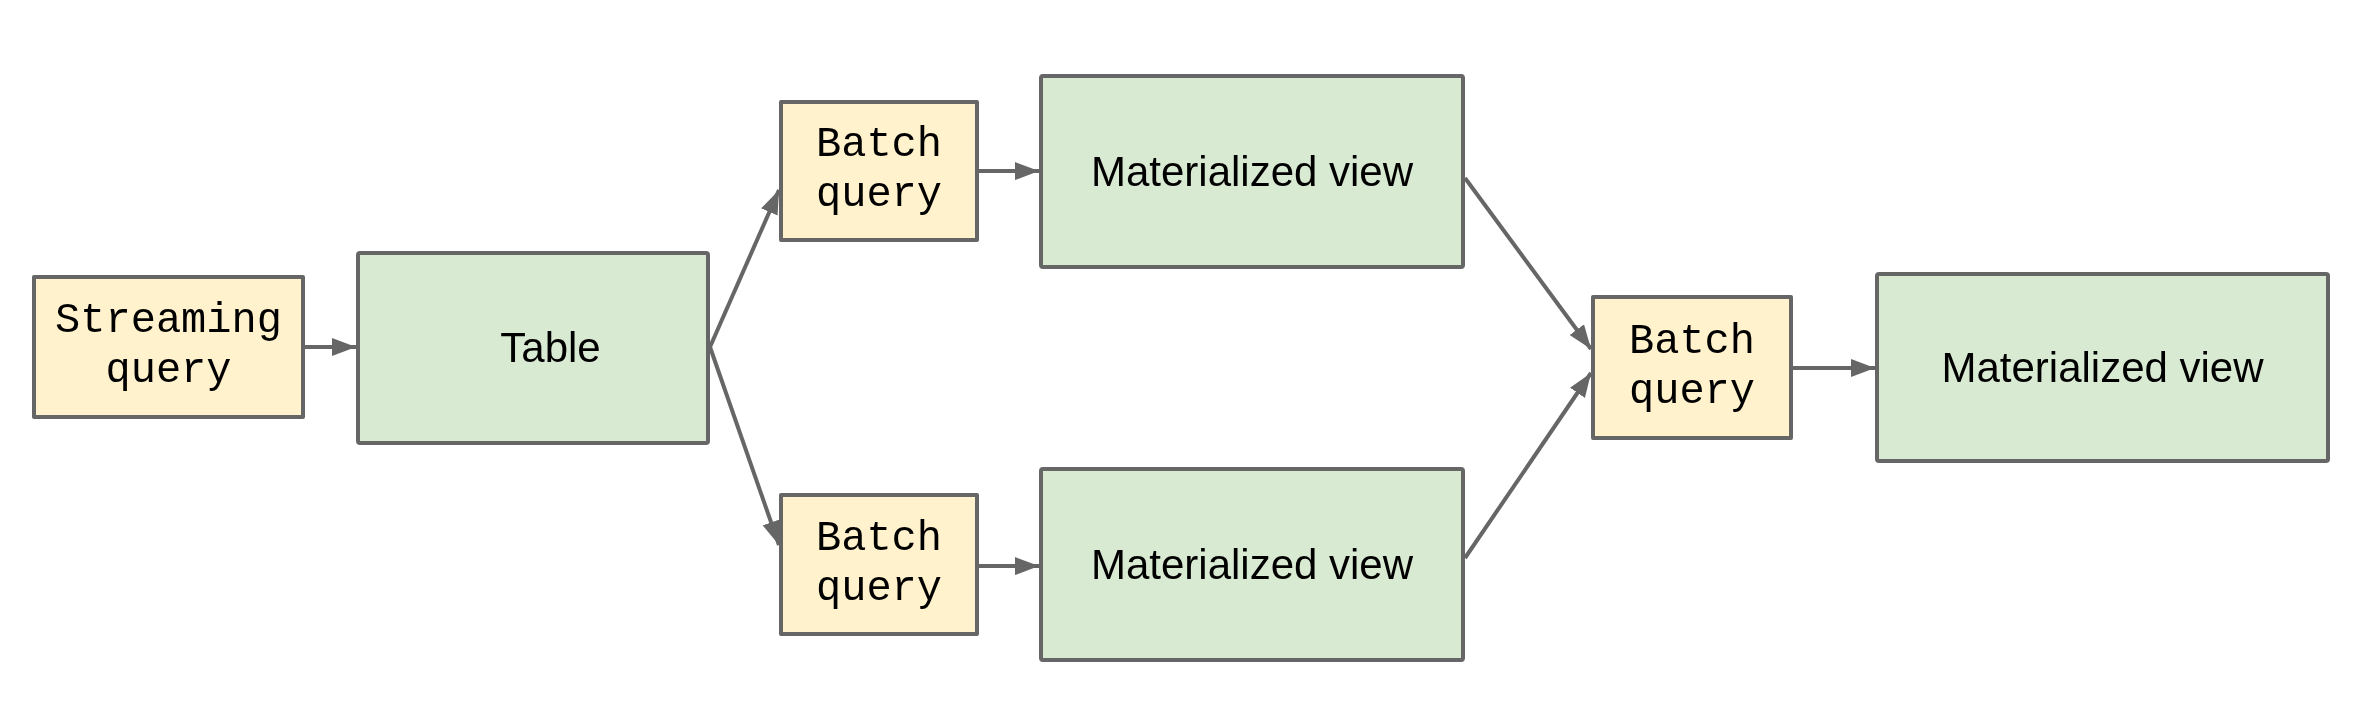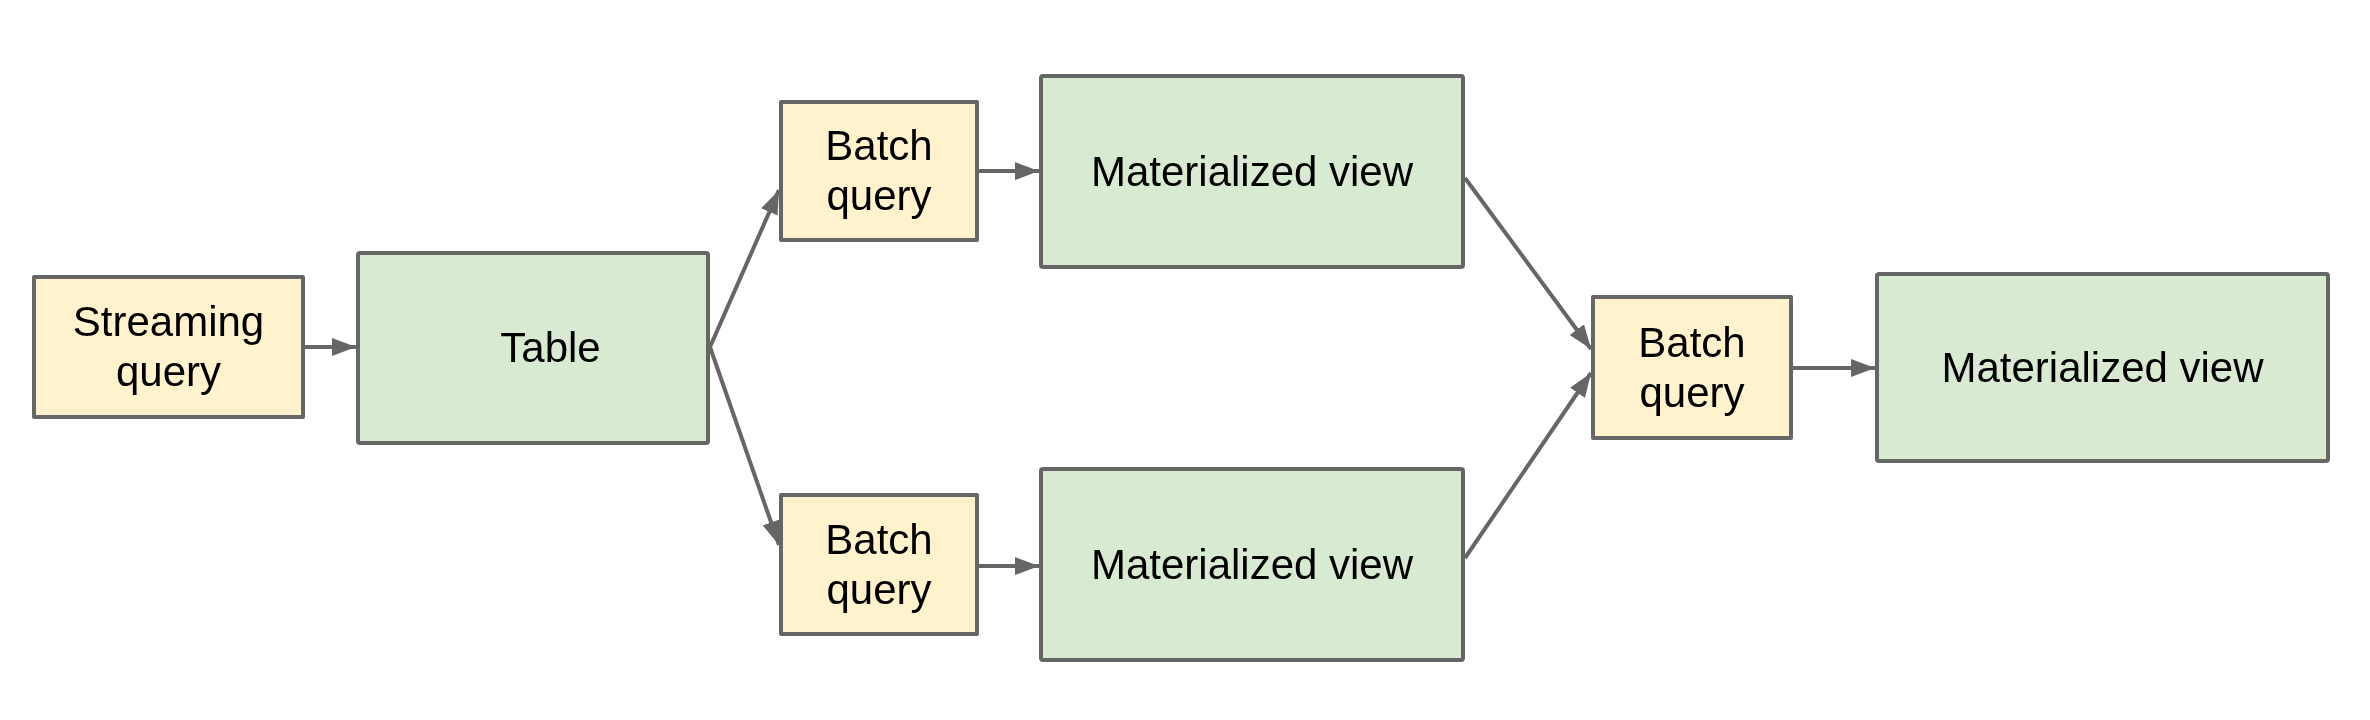--- a/index.html
+++ b/index.html
@@ -32,20 +32,21 @@
     text-align: center;
     color: #000000;
     font-size: 42px;
     line-height: 1.18;
     padding: 0 12px;
   }
   .node.query {
     background: #fff2cc;
     border: 4px solid #666666;
     border-radius: 2px;
+    font-family: Liberation Mono, monospace;
   }
   .node.table {
     background: #d9ead3;
     border: 4px solid #0f172a;
     border-radius: 4px;
   }
   .node-label {
     display: block;
     width: 100%;
   }

